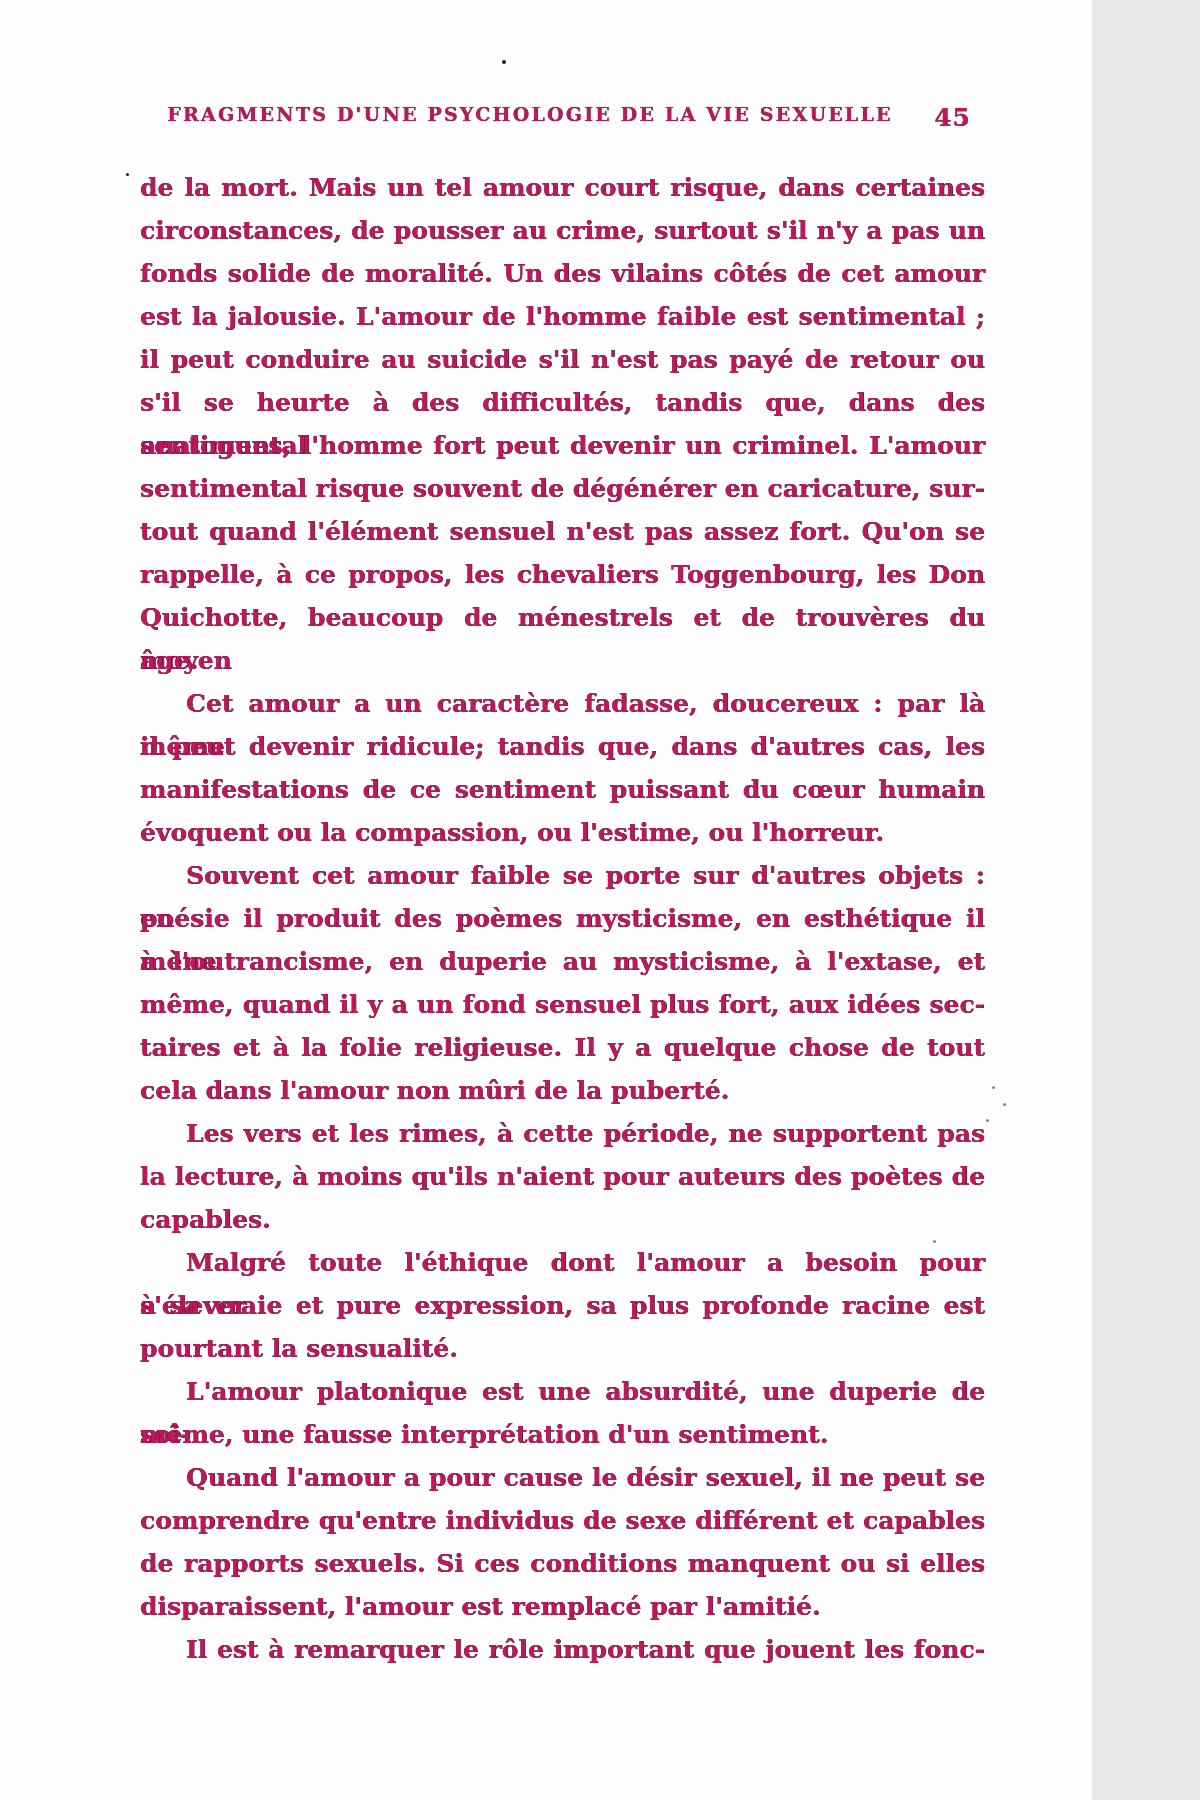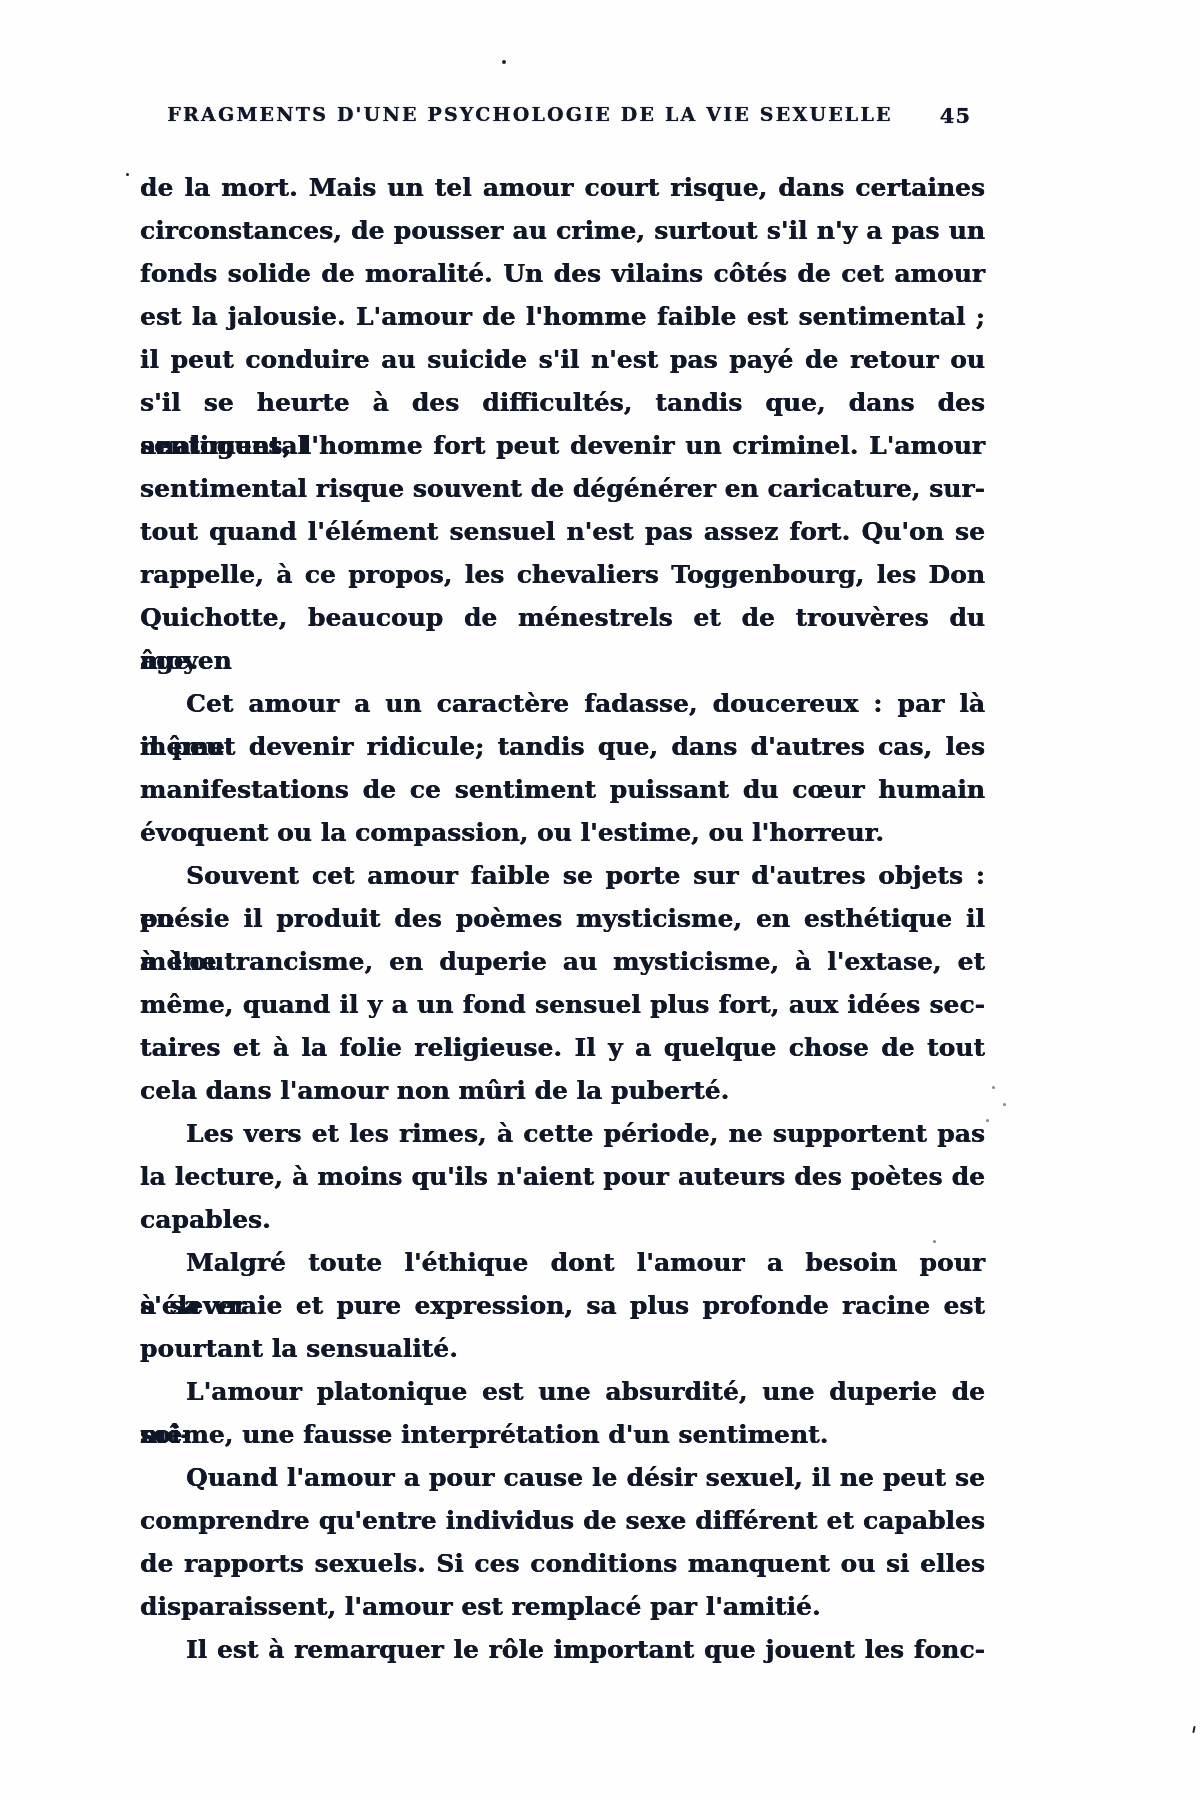--- a/index.html
+++ b/index.html
@@ -2,26 +2,26 @@
 <html><head>
 <meta charset="utf-8">
 <style>
   html, body {
     margin: 0;
     padding: 0;
     background: #e8e8e8;
   }
   .page {
     position: relative;
-    width: 1200px;
+    width: 1092px;
     height: 1800px;
     background: #fefefe;
     overflow: hidden;
     font-family: "DejaVu Serif", "Liberation Serif", serif;
-    color: #0f172a;
+    color: #be185d;
   }
   
   .running-head {
     position: absolute;
     left: 140px;
     top: 103px;
     width: 845px;
     height: 34px;
   }
   .running-head .head-title {
@@ -32,21 +32,21 @@
     font-size: 19px;
     font-weight: 700;
     letter-spacing: 2.2px;
     white-space: nowrap;
     text-shadow: 0 0 0.8px rgba(10, 8, 6, 0.9);
   }
   .running-head .head-page-number {
     position: absolute;
     right: 14px;
     top: 0;
-    font-size: 21px;
+    font-size: 25px;
     font-weight: 700;
     letter-spacing: 1px;
     text-shadow: 0 0 0.8px rgba(10, 8, 6, 0.9);
   }
   
   .text-block {
     position: absolute;
     left: 140px;
     top: 166px;
     width: 845px;

